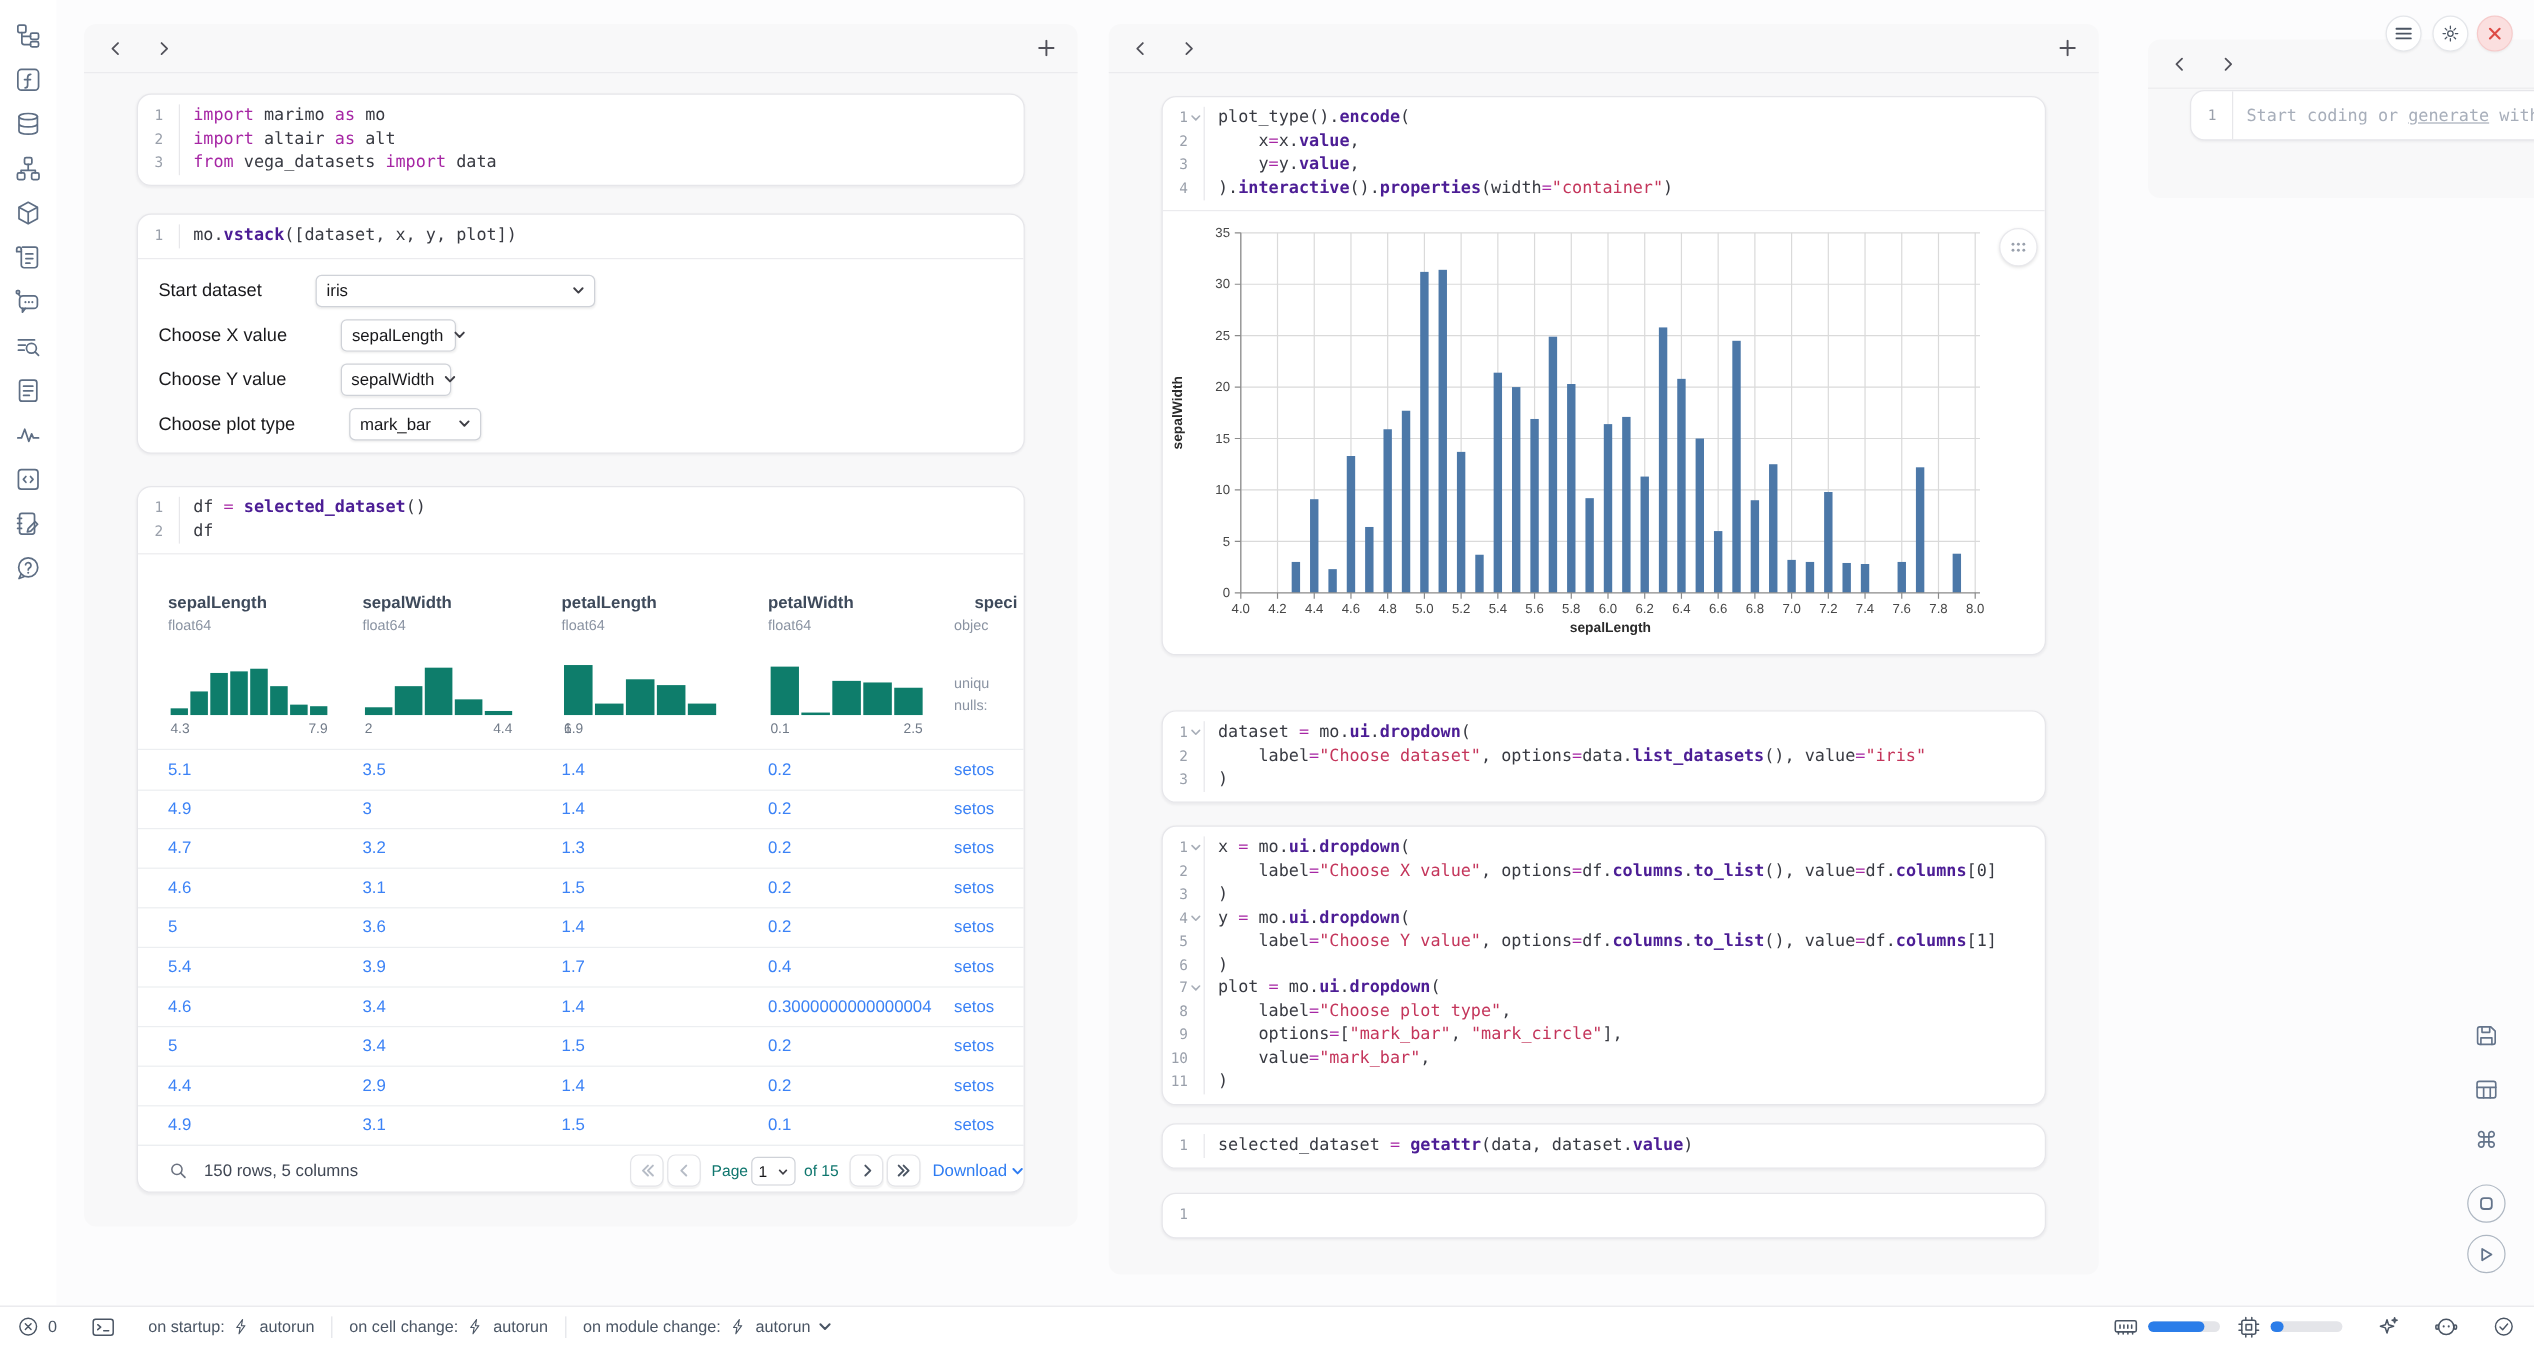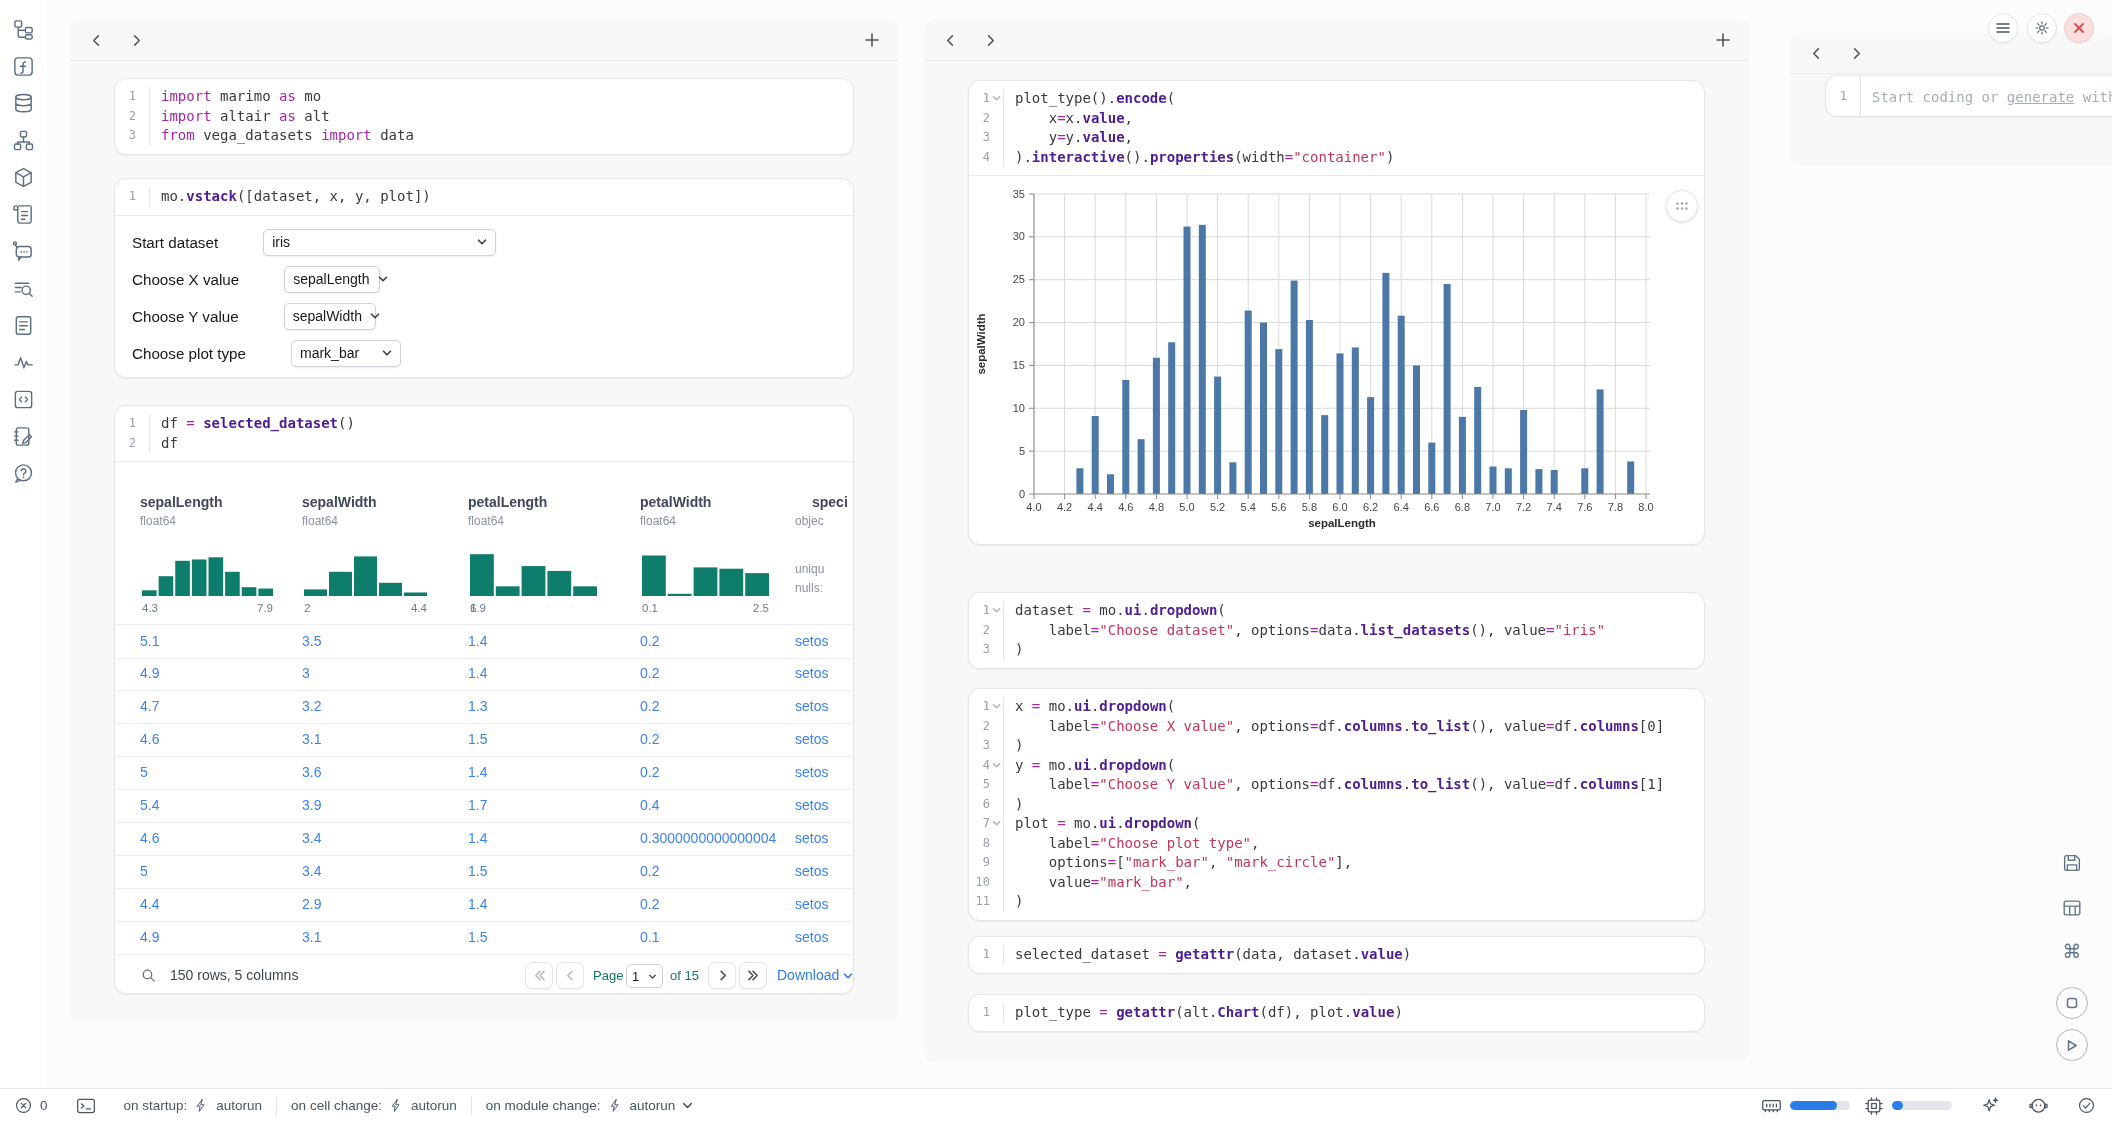--- a/index.html
+++ b/index.html
@@ -777,23 +777,20 @@
         </div>
       </div>
     <div class="cell" style="top:974px;">
         <div class="code" id="code-plottype">
           <div class="gutter">
             <div class="grow">
               <span class="gno">1</span>
               <span class="gfold"></span>
             </div>
           </div>
-          <div class="codelines">
-            <div class="cl"><span class="tk-d">plot_type </span><span class="tk-o">=</span><span class="tk-d"> </span><span class="tk-f">getattr</span><span class="tk-d">(alt.</span><span class="tk-f">Chart</span><span class="tk-d">(df), plot.</span><span class="tk-f">value</span><span class="tk-d">)</span></div>
-          </div>
         </div>
       </div>
   </section>
 
   <section class="col" id="col3">
     <div class="colbar">
       <span class="nav">
           <svg width="13" height="13" viewBox="0 0 14 14">
             <path d="M9 2 4 7l5 5"></path>
           </svg>

